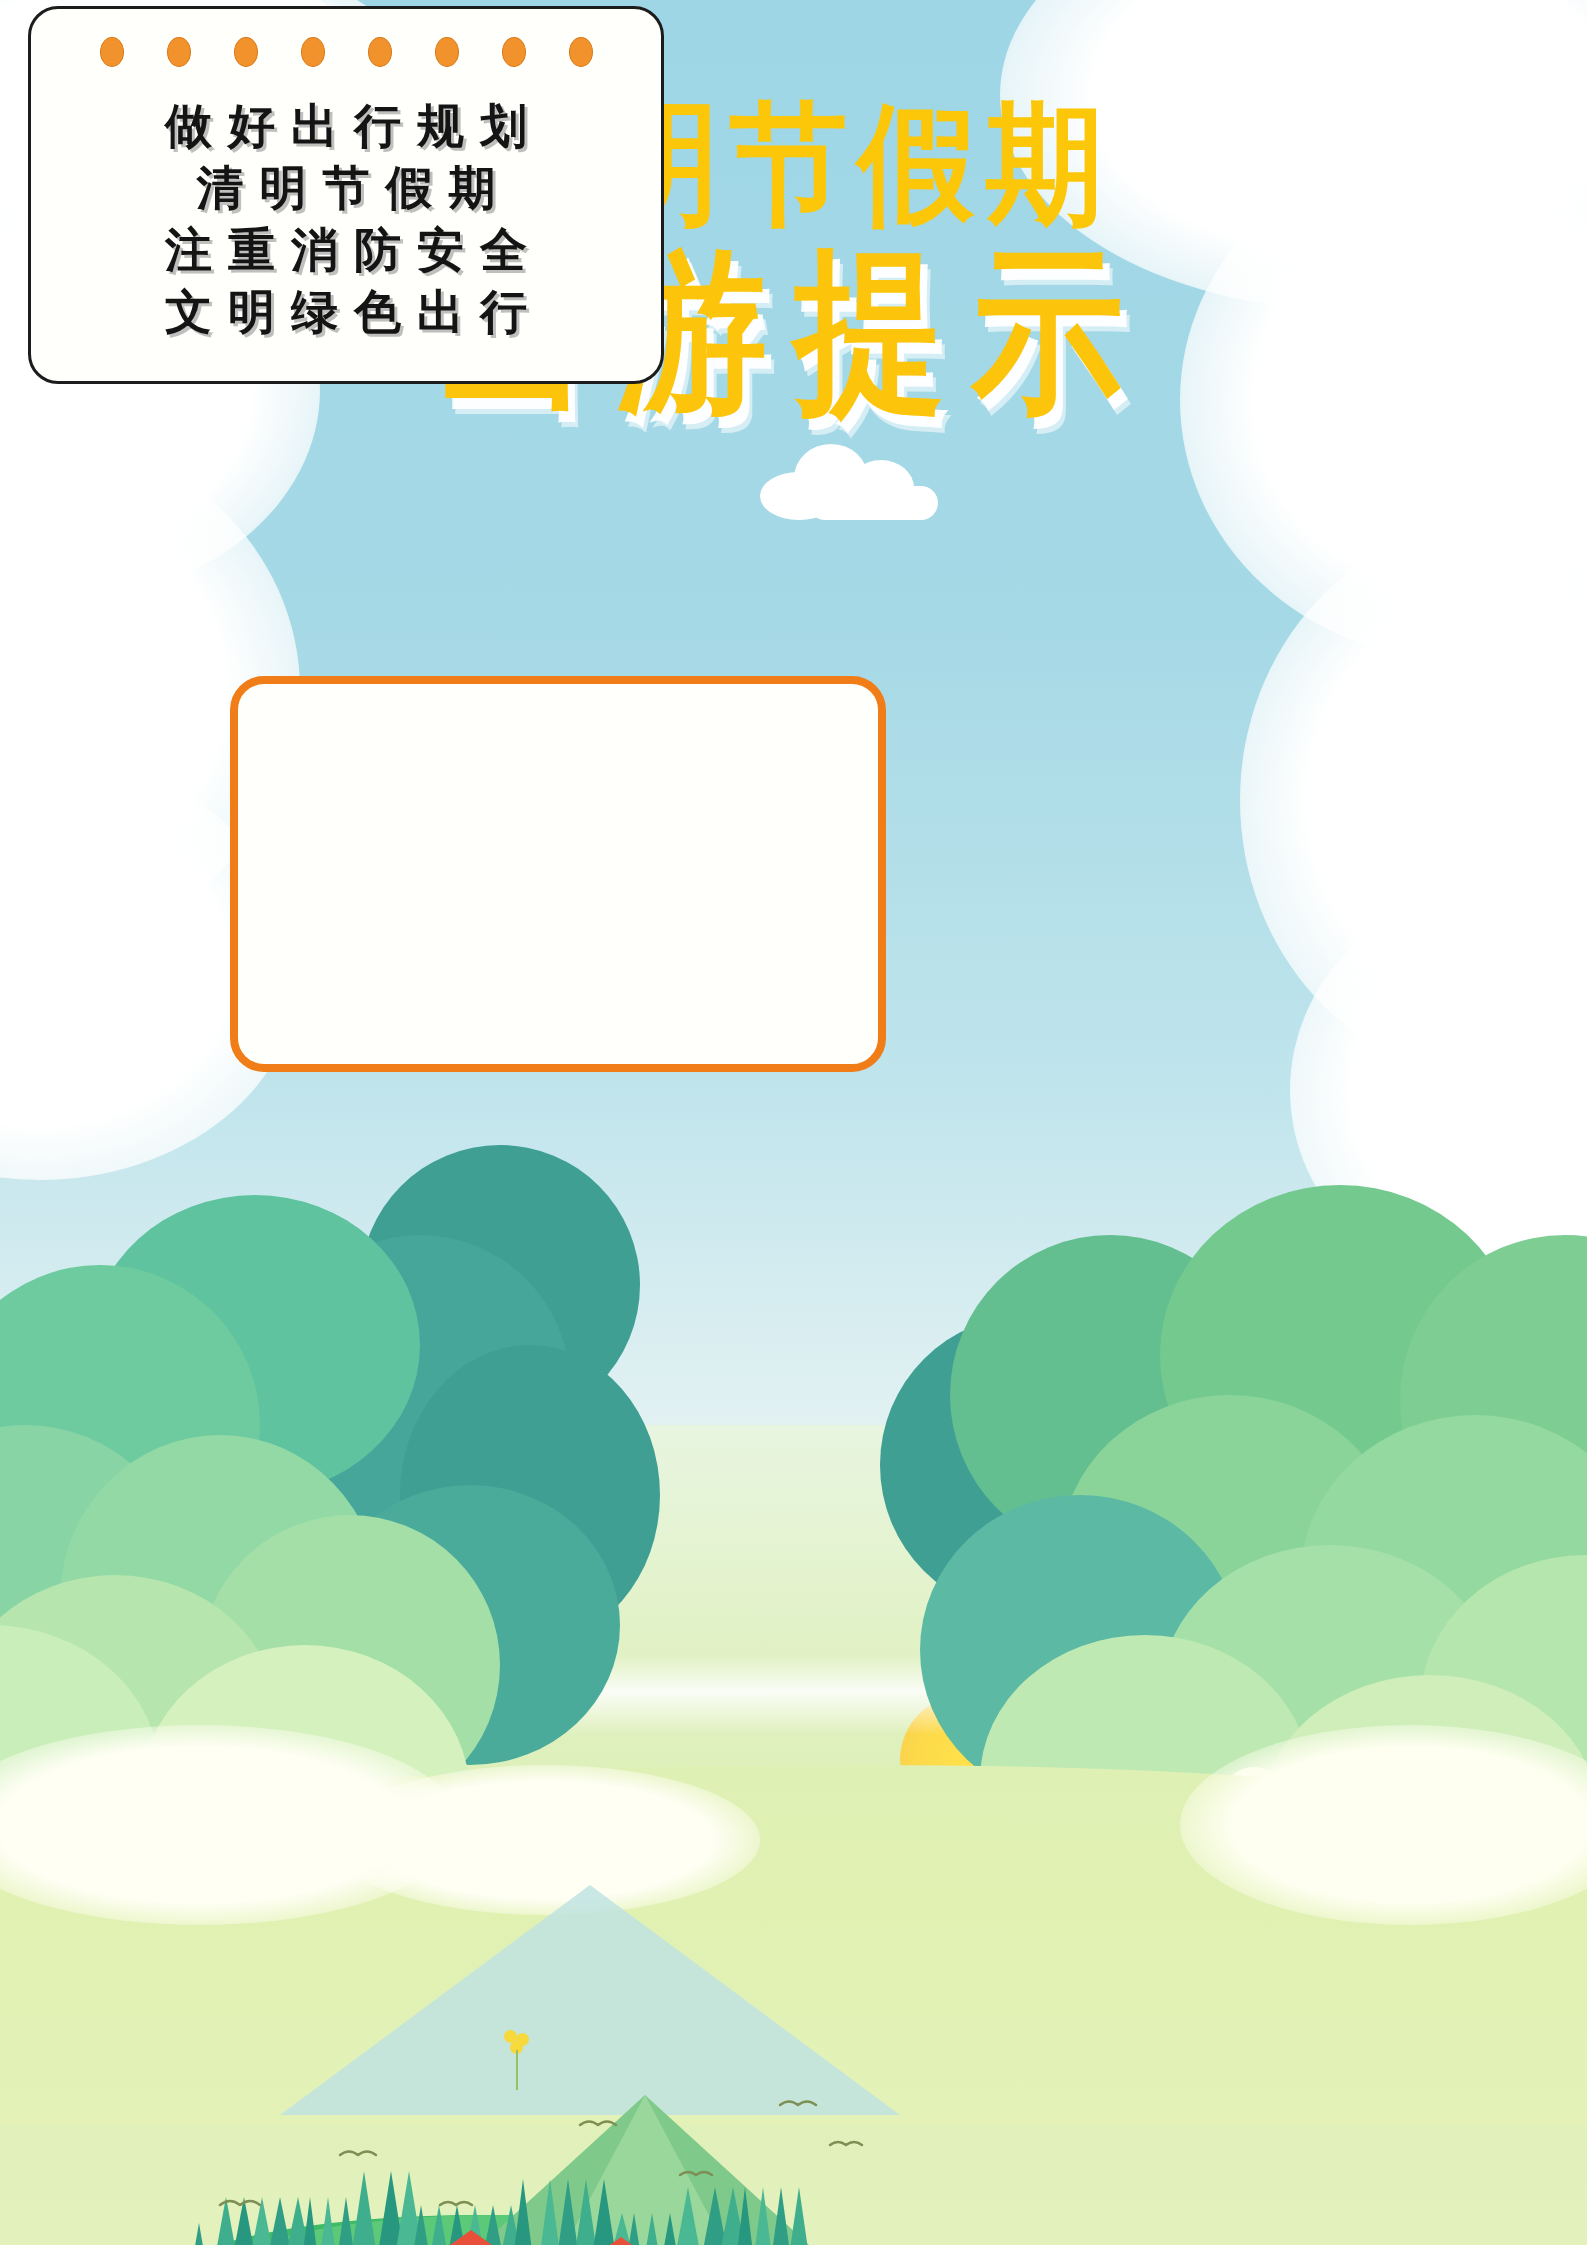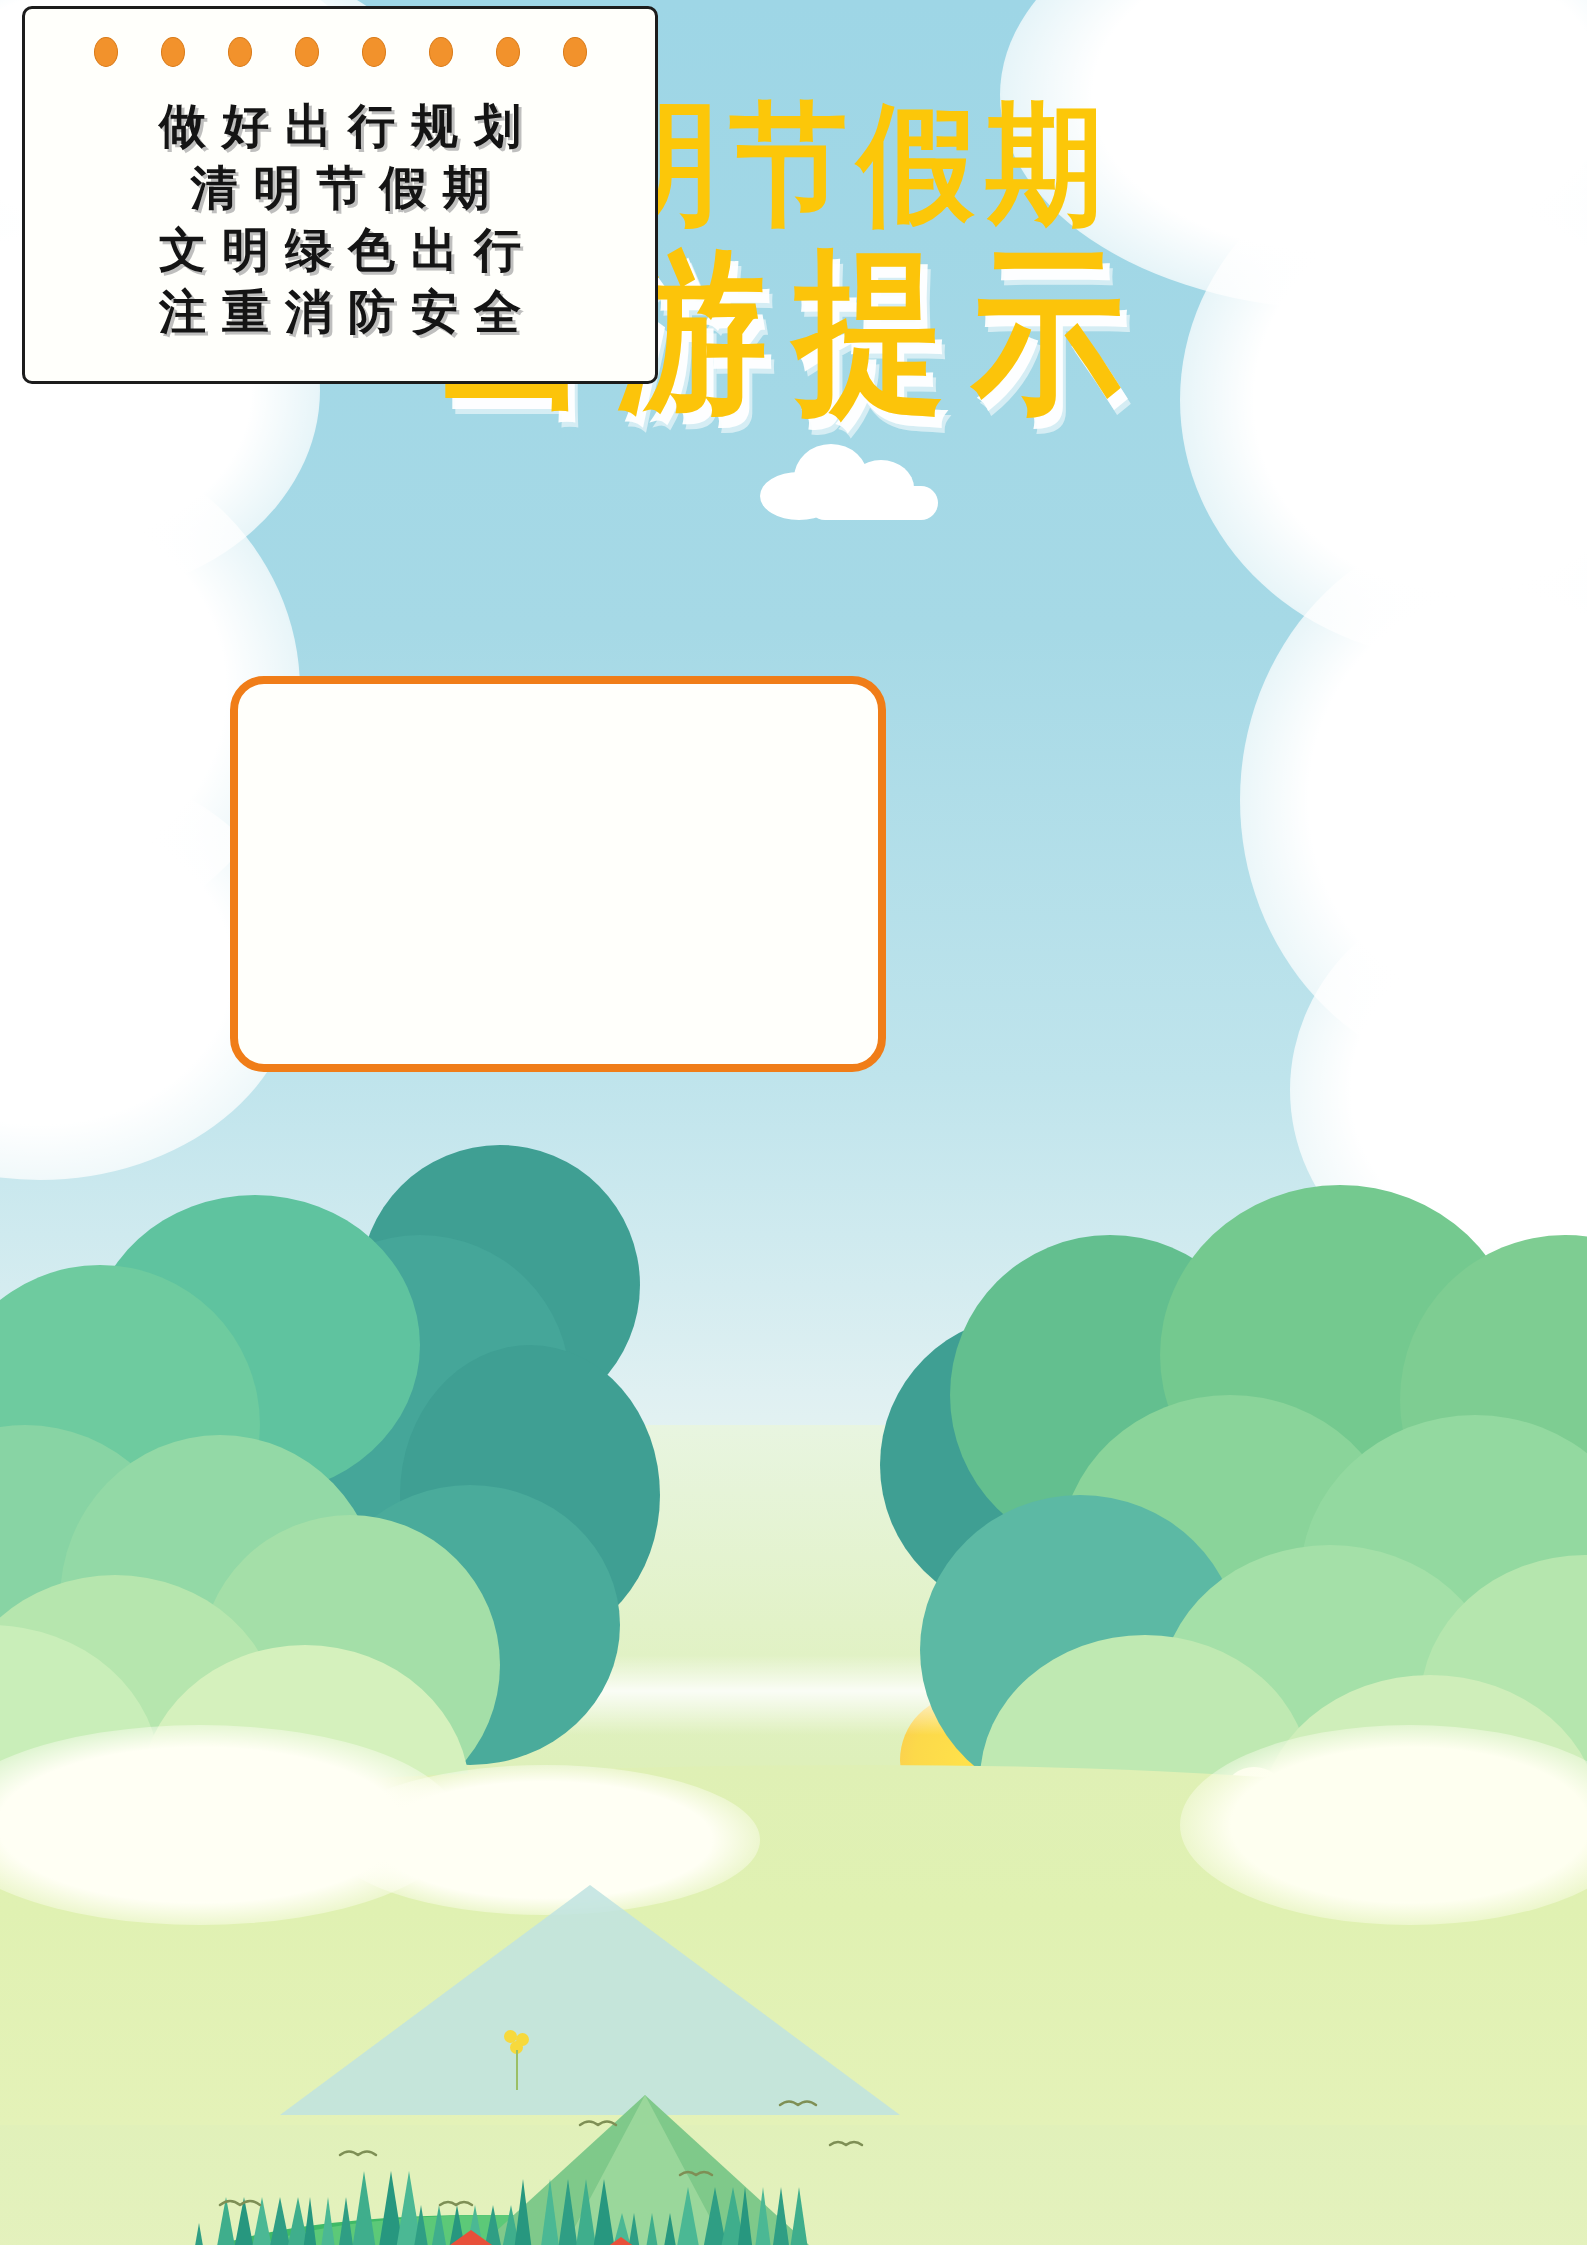--- a/index.html
+++ b/index.html
@@ -71,25 +71,25 @@
     position:absolute;
     left:230px;top:676px;
     width:640px;height:380px;
     background:#fffffb;
     border:8px solid #f07d18;
     border-radius:34px;
     z-index:44;
   }
   #card-inner{
     position:absolute;
-    left:22px;top:6px;
+    left:28px;top:6px;
     width:630px;height:372px;
     background:#fffffb;
     border:3px solid #1c1c1c;
-    border-radius:10px;
+    border-radius:30px;
     z-index:46;
     overflow:hidden;
   }
   #dots{
     position:absolute;top:28px;left:0;right:0;
     display:flex;justify-content:center;gap:43px;
     z-index:47;
   }
   #dots .dot{
     width:22px;height:28px;border-radius:50%;
@@ -189,22 +189,22 @@
         <div class="dot"></div>
         <div class="dot"></div>
         <div class="dot"></div>
         <div class="dot"></div>
         <div class="dot"></div>
         <div class="dot"></div>
       </div>
     <div id="card-lines">
         <div class="cline">做好出行规划</div>
         <div class="cline">清明节假期</div>
+        <div class="cline">注重消防安全</div>
         <div class="cline">文明绿色出行</div>
-        <div class="cline">注重消防安全</div>
       </div>
   </div>
 
   <div id="landscape">
 
     <div class="field" style="top:300px;height:900px;background:linear-gradient(180deg,#e8f5e0 0%,#e2f2c8 22%,#dcefb4 45%,#dff0b8 70%,#e6f2bf 100%);"></div>
 
     <div id="sun" style="left:900px;top:570px;width:130px;height:130px;"></div>
 
     <div class="field" style="top:530px;height:80px;background:linear-gradient(180deg,rgba(255,255,255,0) 0%,rgba(255,255,255,0.85) 45%,rgba(255,255,255,0) 100%);"></div>

